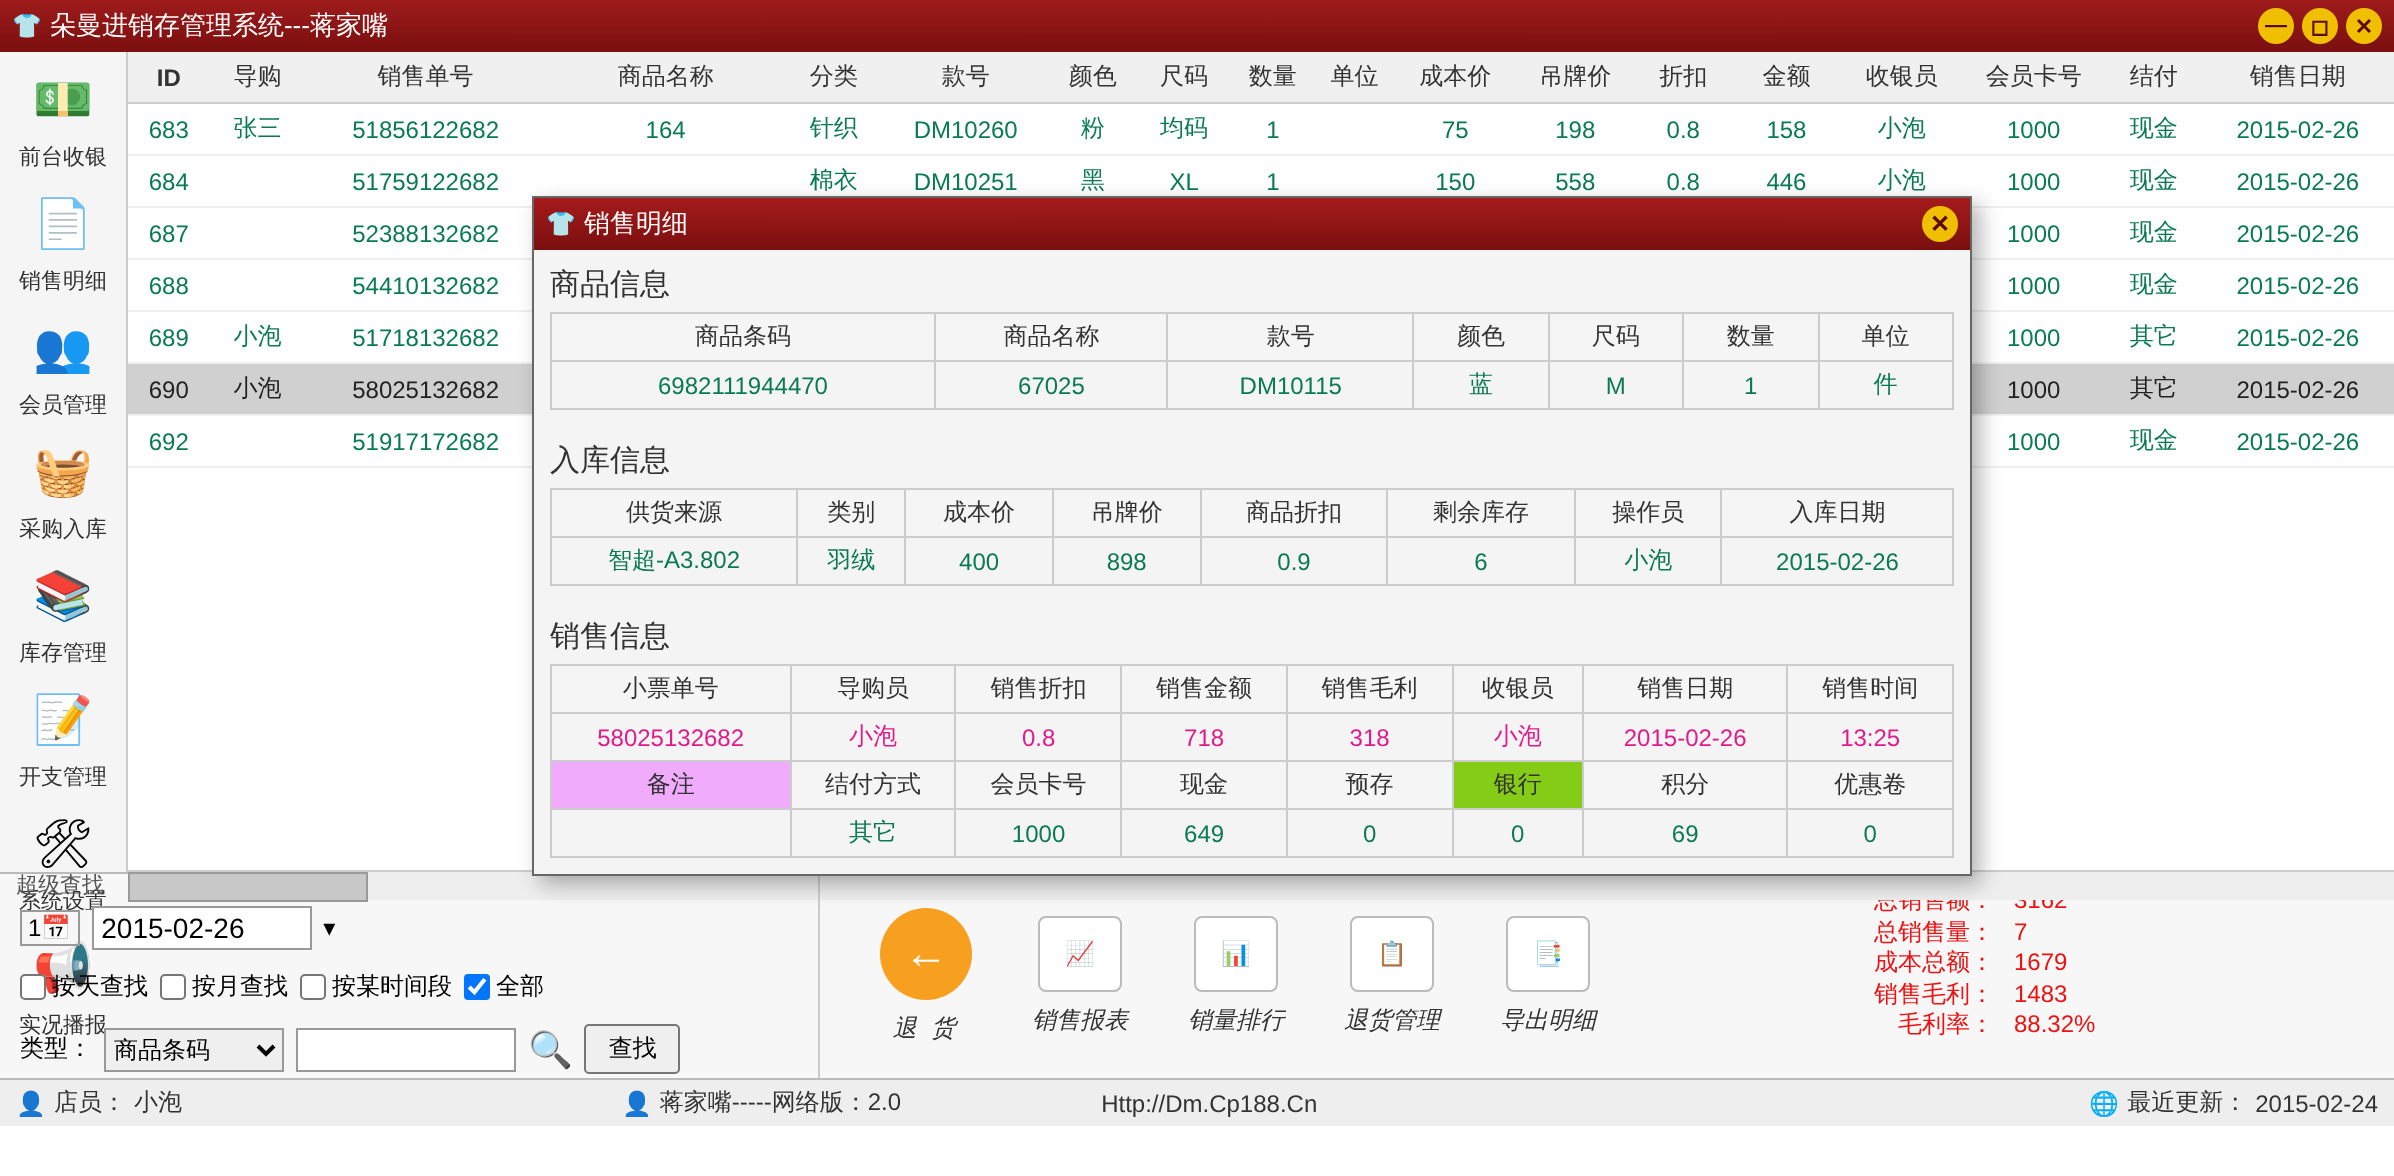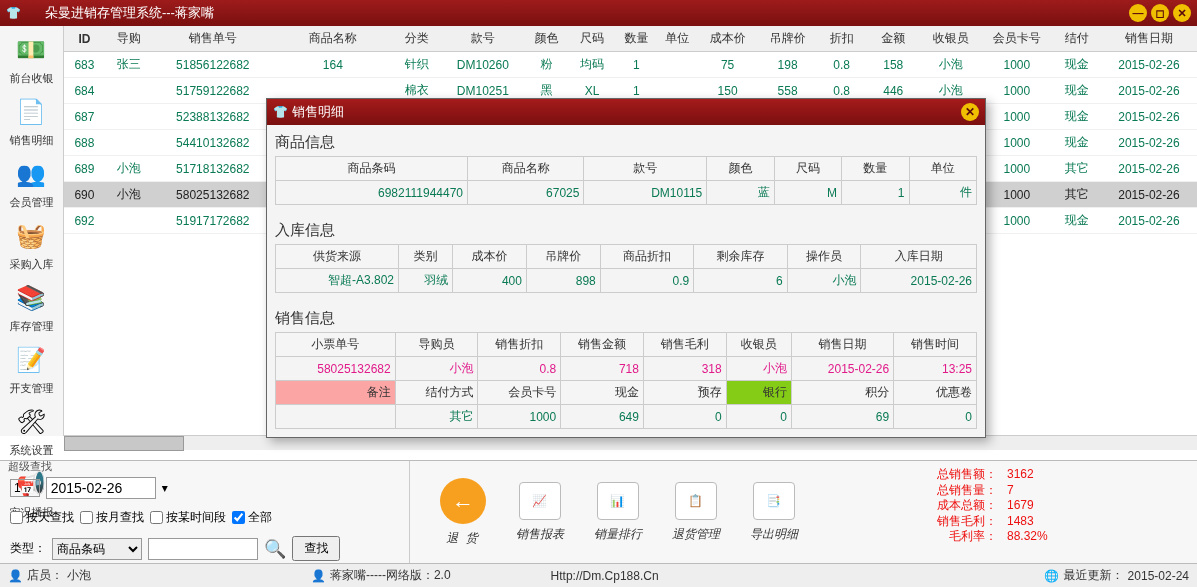--- a/index.html
+++ b/index.html
@@ -1,32 +1,32 @@
 <!DOCTYPE html>
 <html><head>
 <meta charset="utf-8">
 <style>
 * { margin: 0; padding: 0; box-sizing: border-box; font-family: "Microsoft YaHei", SimSun, Arial, sans-serif; font-size: 12px; }
 body { background: #fff; width: 1197px; height: 588px; overflow: hidden; position: relative; }
 .titlebar { height: 26px; background: linear-gradient(to bottom, #9e1b1b, #7a0f0f); color: #fff; display: flex; align-items: center; padding: 0 6px; }
 .titlebar .app-icon { color: #7fd; margin-right: 4px; }
-.titlebar .title { flex: 1; font-size: 13px; margin-left: 20px; }
+.titlebar .title { flex: 1; font-size: 13px; }
 .winbtns { display: flex; gap: 4px; }
 .winbtn { width: 18px; height: 18px; border-radius: 50%; background: #f0c000; display: flex; align-items: center; justify-content: center; color: #5a0a0a; font-weight: bold; cursor: pointer; font-size: 11px; }
 .main { display: flex; height: 410px; }
 .sidebar { width: 64px; background: #f5f5f5; border-right: 1px solid #ccc; display: flex; flex-direction: column; }
 .side-item { display: flex; flex-direction: column; align-items: center; padding: 4px 0 2px 0; cursor: pointer; }
 .side-item .icn { width: 40px; height: 40px; border-radius: 6px; display: flex; align-items: center; justify-content: center; font-size: 24px; }
 .side-item .lbl { font-size: 11px; color: #333; margin-top: 1px; }
 .grid-area { flex: 1; overflow: auto; }
 table.grid { width: 100%; border-collapse: collapse; table-layout: fixed; }
 table.grid th { background: #f0f0f0; border-bottom: 1px solid #ccc; padding: 4px 2px; font-weight: normal; color: #333; text-align: center; white-space: nowrap; }
 table.grid td { padding: 4px 2px; color: #0a7a55; text-align: center; white-space: nowrap; border-bottom: 1px solid #f0f0f0; }
 table.grid tr.selected td { background: #d0d0d0; color: #222; }
-.footer-panel { height: 103px; border-top: 1px solid #bbb; background: #f7f7f7; display: flex; margin-top: 24px; }
+.footer-panel { height: 103px; border-top: 1px solid #bbb; background: #f7f7f7; display: flex; }
 .super { width: 410px; padding: 6px 10px; border-right: 1px solid #ccc; position: relative; }
 .super legend { position: absolute; top: -2px; left: 8px; font-size: 11px; color: #555; }
 .super .row { display: flex; align-items: center; gap: 6px; margin-top: 10px; }
 .super input[type=text] { height: 22px; border: 1px solid #999; padding: 0 4px; }
 .super select { height: 22px; border: 1px solid #999; }
 .bigbtns { flex: 1; display: flex; align-items: center; gap: 30px; padding-left: 30px; }
 .bigbtn { display: flex; flex-direction: column; align-items: center; cursor: pointer; }
 .bigbtn .circ { width: 46px; height: 46px; border-radius: 50%; background: #f7a020; display: flex; align-items: center; justify-content: center; color: #fff; font-size: 22px; }
 .bigbtn .sq { width: 42px; height: 38px; border: 1px solid #bbb; border-radius: 4px; background: #fff; display: flex; align-items: center; justify-content: center; }
 .bigbtn .lab { margin-top: 6px; color: #333; font-style: italic; }
@@ -38,21 +38,21 @@
 .statusbar .seg { display: flex; align-items: center; gap: 4px; }
 
 .modal { position: absolute; left: 266px; top: 98px; width: 720px; background: #f4f4f4; border: 1px solid #666; box-shadow: 4px 4px 10px rgba(0,0,0,0.3); }
 .modal .m-title { height: 26px; background: linear-gradient(to bottom, #a51b1b, #7a0f0f); color: #fff; display: flex; align-items: center; padding: 0 6px; }
 .modal .m-title .t { flex: 1; font-size: 13px; }
 .modal .m-close { width: 18px; height: 18px; border-radius: 50%; background: #f0c000; color: #5a0a0a; display: flex; align-items: center; justify-content: center; font-weight: bold; cursor: pointer; }
 .modal .sect { padding: 4px 8px 8px 8px; }
 .modal .sect h3 { font-size: 15px; font-weight: normal; color: #333; margin: 4px 0; }
 .modal table { width: 100%; border-collapse: collapse; border: 1px solid #bbb; }
 .modal th { background: #f5f5f5; border: 1px solid #ccc; padding: 3px 4px; font-weight: normal; color: #333; text-align: center; }
-.modal td { border: 1px solid #ccc; padding: 3px 4px; color: #0a7a55; text-align: right; }
+.modal td { border: 1px solid #ccc; padding: 3px 4px; color: #0a7a55; text-align: center; }
 .modal td.pink { color: #e11a8a; }
 .chk { display: inline-flex; align-items: center; gap: 3px; }
 .scroll-x { position: absolute; left: 64px; right: 0; top: 435px; height: 15px; background: #eee; border-top: 1px solid #ccc; }
 .scroll-x .thumb { position: absolute; left: 0; top: 0; height: 15px; width: 120px; background: #c8c8c8; border: 1px solid #999; }
 </style>
 </head>
 <body>
 
 <div class="titlebar">
   <span class="app-icon">👕</span>
@@ -455,21 +455,21 @@
             <td class="pink">58025132682</td>
             <td class="pink">小泡</td>
             <td class="pink">0.8</td>
             <td class="pink">718</td>
             <td class="pink">318</td>
             <td class="pink">小泡</td>
             <td class="pink">2015-02-26</td>
             <td class="pink">13:25</td>
           </tr>
         <tr id="s3h2">
-            <td style="background: #fca5a5; color: rgb(51, 51, 51);">备注</td>
+            <td style="background: #f0abfc; color: rgb(51, 51, 51);">备注</td>
             <td style="background: rgb(245, 245, 245); color: rgb(51, 51, 51);">结付方式</td>
             <td style="background: rgb(245, 245, 245); color: rgb(51, 51, 51);">会员卡号</td>
             <td style="background: rgb(245, 245, 245); color: rgb(51, 51, 51);">现金</td>
             <td style="background: rgb(245, 245, 245); color: rgb(51, 51, 51);">预存</td>
             <td style="background: #84cc16; color: rgb(51, 51, 51);">银行</td>
             <td style="background: rgb(245, 245, 245); color: rgb(51, 51, 51);">积分</td>
             <td style="background: rgb(245, 245, 245); color: rgb(51, 51, 51);">优惠卷</td>
           </tr>
         <tr id="s3r2">
             <td></td>

